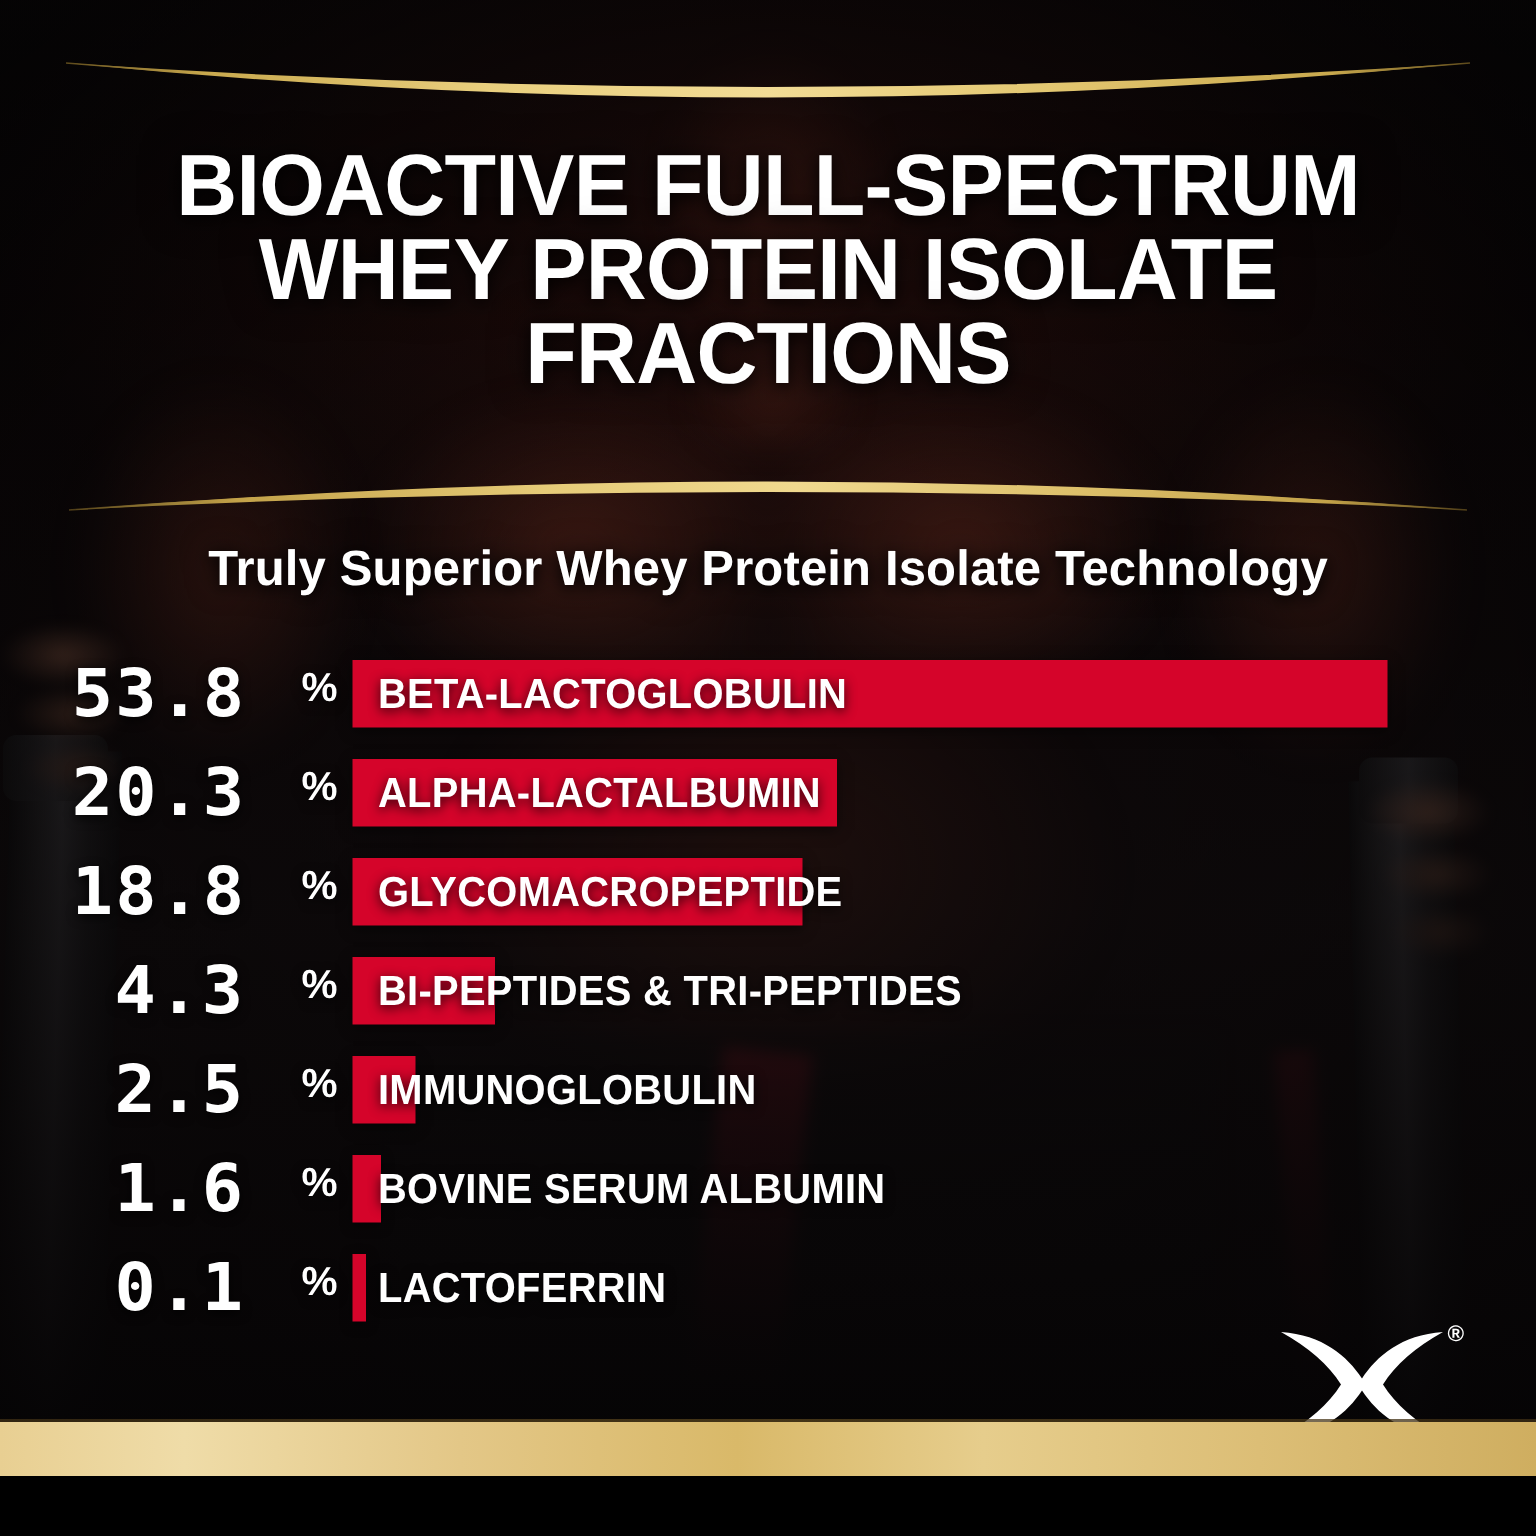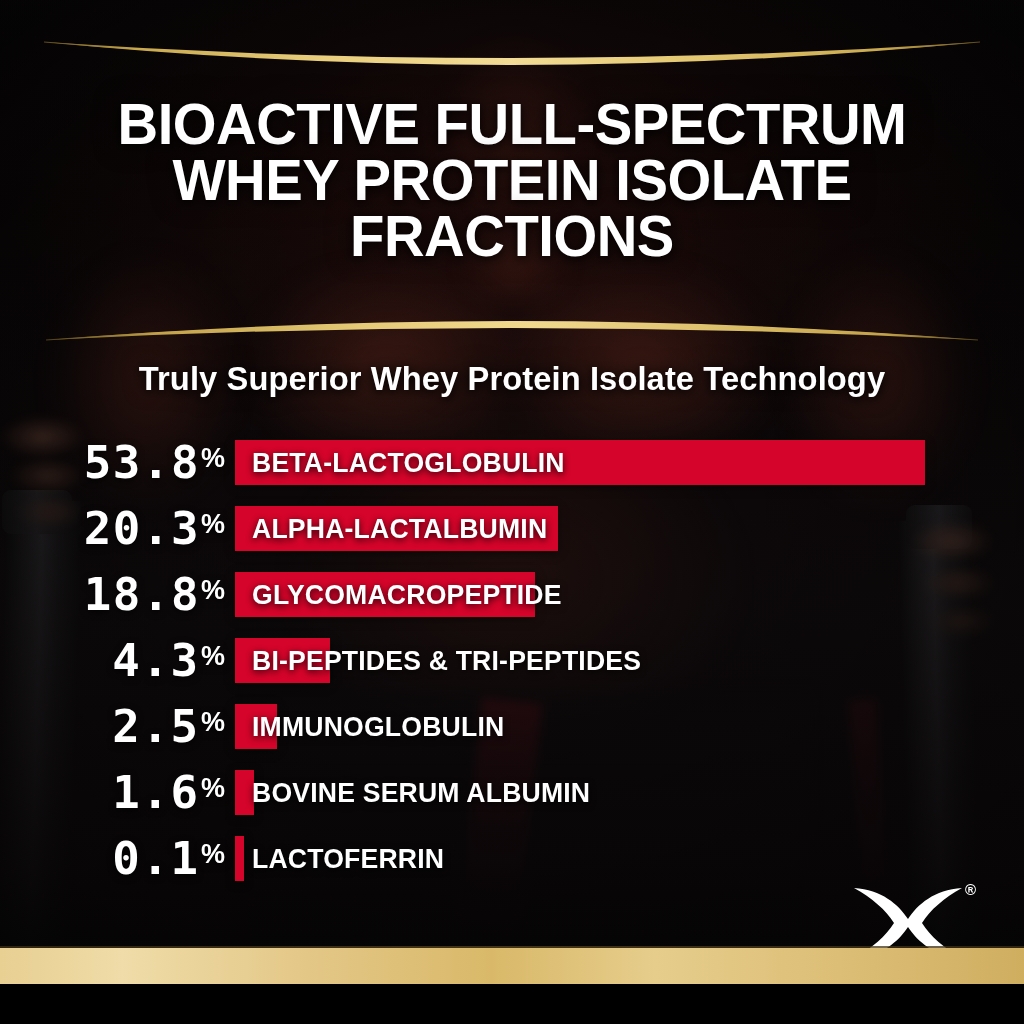--- a/index.html
+++ b/index.html
@@ -153,20 +153,21 @@
   }
   .pct {
     position: absolute;
     left: 0; top: 0;
     width: 225px;
     height: 45px;
     display: flex;
     align-items: center;
     justify-content: flex-end;
     white-space: nowrap;
+    gap: 36px;
   }
   
   .pct-num {
     color: #ffffff;
     font-weight: 700;
     font-size: 44px;
     line-height: 44px;
     letter-spacing: 1.5px;
     font-family: "DejaVu Sans Mono", monospace;
     transform: scaleX(1.04);

